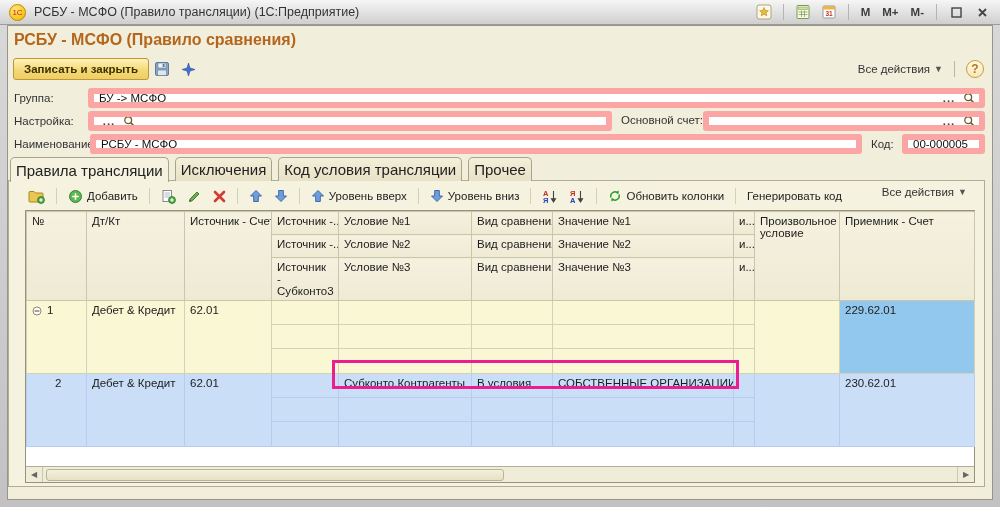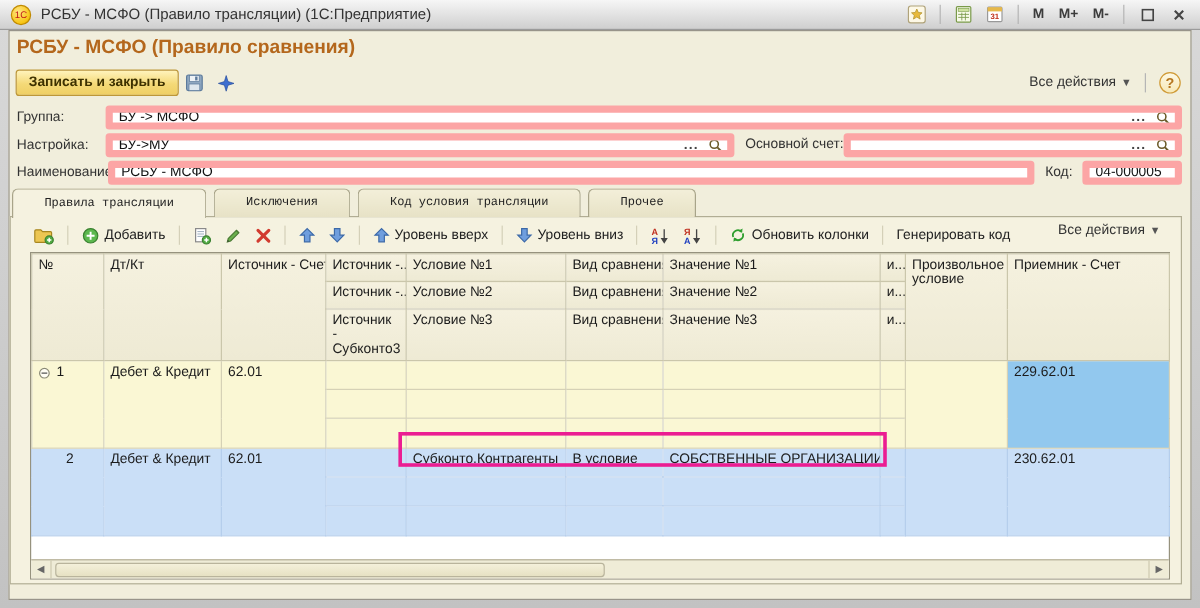--- a/index.html
+++ b/index.html
@@ -65,26 +65,25 @@
     border:6px solid #fca5a5; border-radius:3px;
     display:flex; align-items:center; font-size:11.5px; color:#111;
     padding-left:5px; overflow:hidden;
   }
   .fld .val { flex:1; white-space:nowrap; }
   .fld .seg { width:20px; text-align:center; color:#444; font-weight:bold; letter-spacing:1px; flex:none; }
   .fld .segi { width:20px; display:flex; align-items:center; justify-content:center; flex:none; }
   
   .tabs { position:absolute; left:10px; top:157px; display:flex; gap:6px; z-index:3; }
   .tab {
-    height:24px; padding:0 26px; display:flex; align-items:center;
-    font-size:10px; color:#222;
+    height:24px; padding:0 5px; display:flex; align-items:center;
+    font-size:15px; color:#222;
     border:1px solid #a8a489; border-bottom:none;
     border-radius:5px 5px 0 0;
     background:linear-gradient(#f3efd9, #e7e2c6);
-    font-family:Liberation Mono, monospace;
   }
   .tab.active { background:#f5f2e0; height:25px; font-weight:normal; }
   .panel {
     position:absolute; left:8px; top:180px; width:977px; height:307px;
     background:#f5f2e0; border:1px solid #b1ad94; z-index:1;
   }
   
   .toolbar {
     position:absolute; left:25px; top:184px; height:24px; right:25px;
     display:flex; align-items:center; gap:5px; z-index:2; font-size:11.5px; color:#222;text-align:right;
@@ -211,21 +210,20 @@
   <span class="segi">
     <svg width="13" height="13" viewBox="0 0 13 13">
         <circle cx="5.2" cy="5.2" r="3.4" fill="none" stroke="#6b5b2a" stroke-width="1.3"></circle>
         <line x1="7.8" y1="7.8" x2="11" y2="11" stroke="#6b5b2a" stroke-width="1.6"></line>
       </svg>
   </span>
 </div>
 
 <div class="flabel" style="left:14px; top:111px;">Настройка:</div>
 <div class="fld" style="left:88px; top:111px; width:524px;">
-  <span class="val">БУ-&gt;МУ</span>
   <span class="seg">...</span>
   <span class="segi">
     <svg width="13" height="13" viewBox="0 0 13 13">
         <circle cx="5.2" cy="5.2" r="3.4" fill="none" stroke="#6b5b2a" stroke-width="1.3"></circle>
         <line x1="7.8" y1="7.8" x2="11" y2="11" stroke="#6b5b2a" stroke-width="1.6"></line>
       </svg>
   </span>
 </div>
 <div class="flabel" style="left:621px; top:110px;">Основной счет:</div>
 <div class="fld" style="left:703px; top:111px; right:15px;">
@@ -238,21 +236,21 @@
       </svg>
   </span>
 </div>
 
 <div class="flabel" style="left:14px; top:134px;">Наименование:</div>
 <div class="fld" style="left:90px; top:134px; width:772px;">
   <span class="val">РСБУ - МСФО</span>
 </div>
 <div class="flabel" style="left:871px; top:134px;">Код:</div>
 <div class="fld" style="left:902px; top:134px; right:15px;">
-  <span class="val">04-000005</span>
+  <span class="val">00-000005</span>
 </div>
 
 <div class="tabs">
   <div class="tab active">Правила трансляции</div>
   <div class="tab">Исключения</div>
   <div class="tab">Код условия трансляции</div>
   <div class="tab">Прочее</div>
 </div>
 <div class="panel"></div>
 
@@ -431,21 +429,21 @@
           <td></td>
           <td></td>
     </tr>
 
     <tr class="row-sel" style="height:24px;">
       <td rowspan="3" class="indent2">2</td>
       <td rowspan="3">Дебет &amp; Кредит</td>
       <td rowspan="3">62.01</td>
       <td></td>
       <td>Субконто.Контрагенты</td>
-      <td>В условие</td>
+      <td>В условия</td>
       <td>СОБСТВЕННЫЕ ОРГАНИЗАЦИИ</td>
       <td></td>
       <td rowspan="3"></td>
       <td rowspan="3">230.62.01</td>
     </tr>
     <tr class="row-sel" style="height:24px;">
       <td></td>
           <td></td>
           <td></td>
           <td></td>

